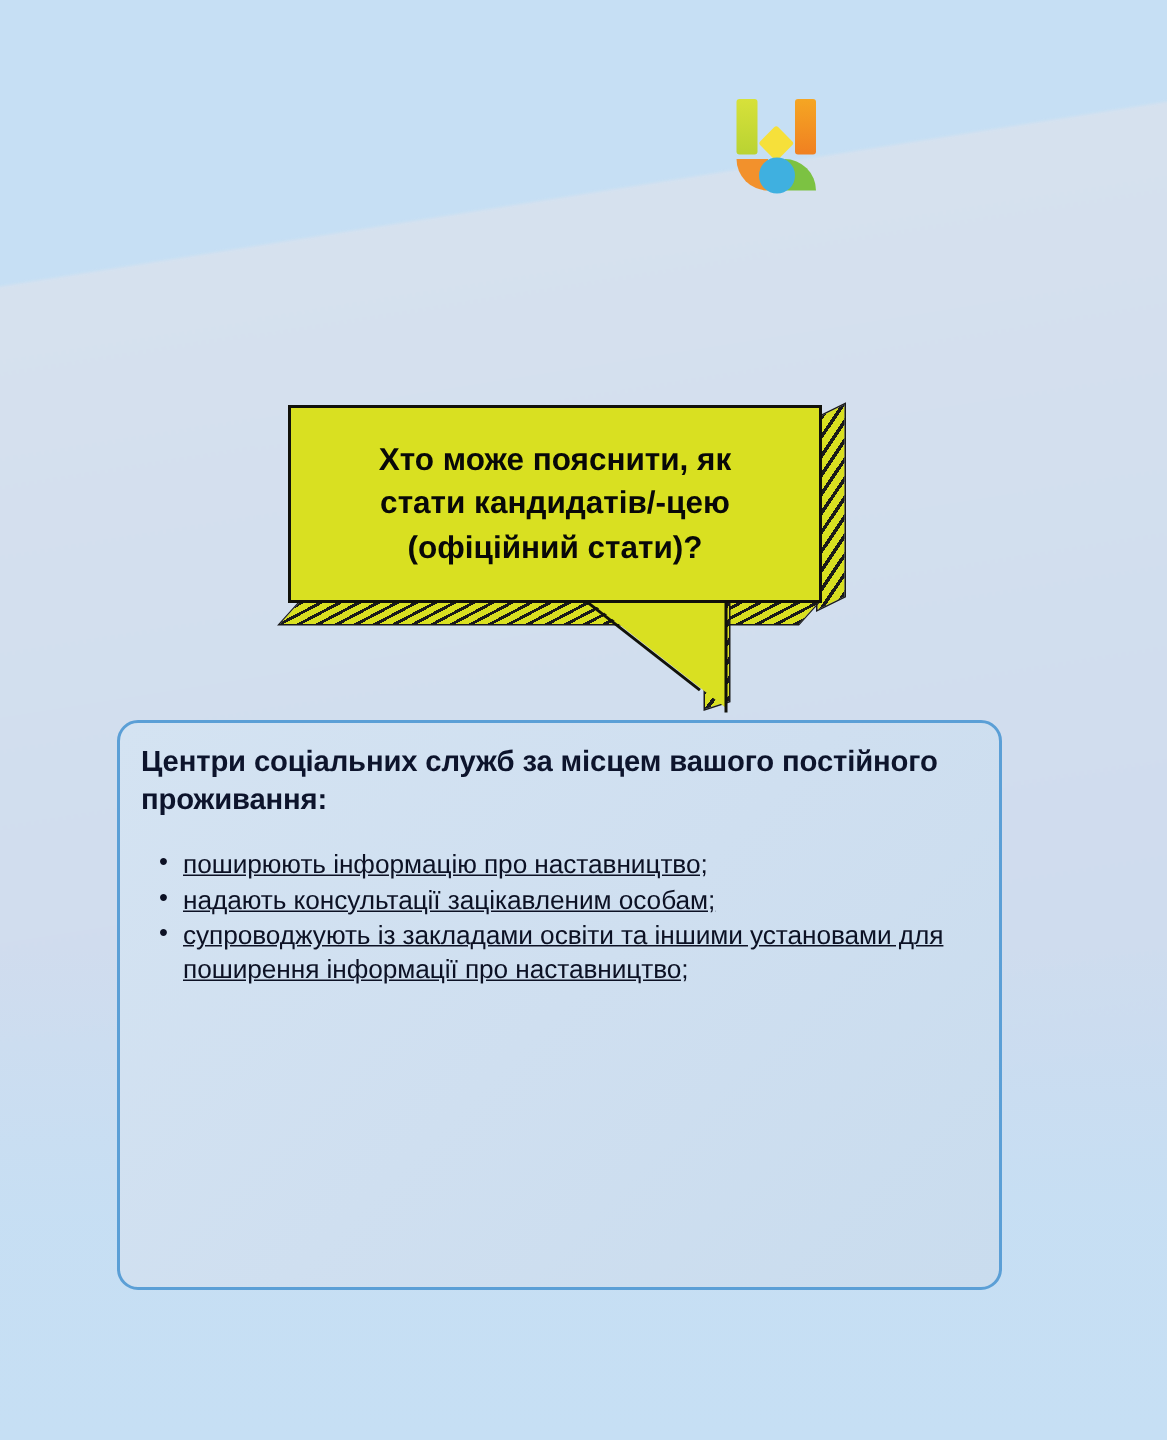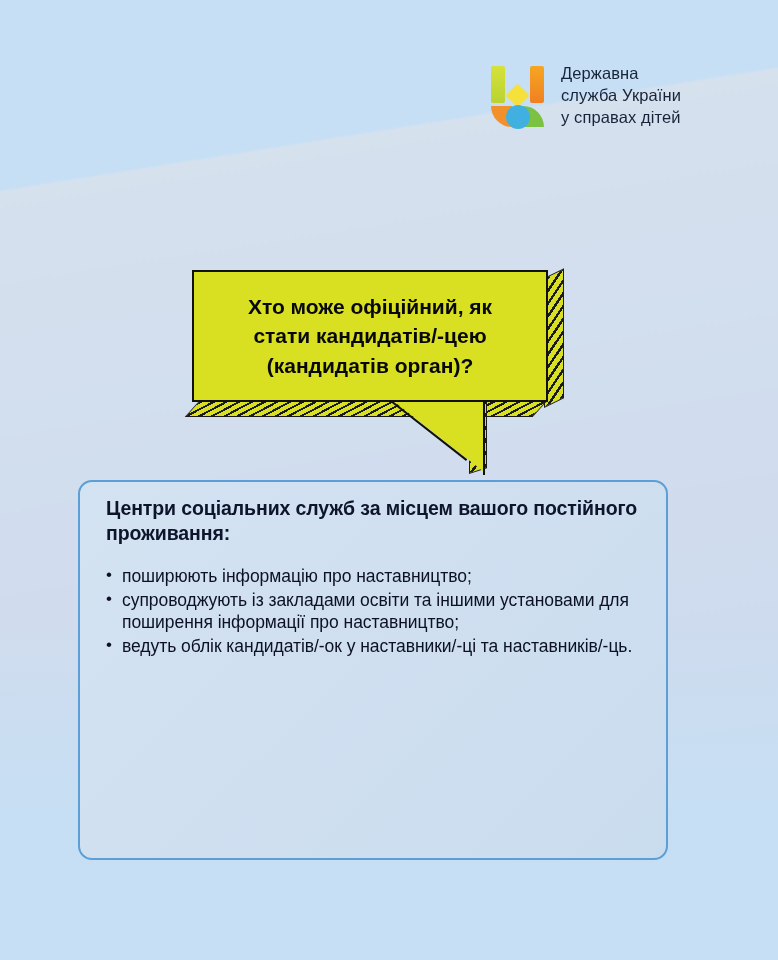--- a/index.html
+++ b/index.html
@@ -220,36 +220,37 @@
     border: 2.5px solid #5b9fd6;
     border-radius: 14px;
     z-index: 4;
     padding: 14px 18px 14px 14px;
   }
   #card-heading {
     font-size: 19.5px;
     font-weight: bold;
     color: #0d142c;
     line-height: 1.26;
-    margin: 0 0 20px 12px;
+    margin: 0 0 20px 0;
     letter-spacing: -0.1px;
   }
   #card-list {
     list-style: none;
     margin: 0;
     padding: 0;
   }
   #card-list li {
     position: relative;
     font-size: 17.5px;
     color: #0c1124;
     line-height: 1.29;
     padding-left: 28px;
     margin-bottom: 1px;
     letter-spacing: -0.05px;
+    text-decoration: underline;
   }
   #card-list li::before {
     content: "\2022";
     position: absolute;
     left: 12px;
     top: -1px;
     font-size: 17px;
     color: #0c1124;
   }
 </style>
@@ -262,41 +263,36 @@
 
 <div id="logo">
   <div class="logo-mark">
     <div class="lm-bar-l"></div>
     <div class="lm-bar-r"></div>
     <div class="lm-half-l"></div>
     <div class="lm-half-r"></div>
     <div class="lm-diamond"></div>
     <div class="lm-circle"></div>
   </div>
-  <div class="logo-text">
-    <div>Державна</div>
-    <div>служба України</div>
-    <div>у справах дітей</div>
-  </div>
 </div>
 
 <div id="bubble-wrap">
   <div class="bubble-shadow-right"></div>
   <div class="bubble-shadow-bottom"></div>
   <div class="bubble-tail-shadow"></div>
   <div class="bubble-tail"></div>
   <div class="bubble-tail-edge"></div>
   <div class="bubble-tail-edge2"></div>
   <div class="bubble-body">
-    <div class="bubble-line">Хто може офіційний, як</div>
+    <div class="bubble-line">Хто може пояснити, як</div>
     <div class="bubble-line">стати кандидатів/-цею</div>
-    <div class="bubble-line">(кандидатів орган)?</div>
+    <div class="bubble-line">(офіційний стати)?</div>
   </div>
 </div>
 
 <div id="info-card">
   <div id="card-heading">Центри соціальних служб за місцем вашого постійного проживання:</div>
   <ul id="card-list">
     <li>поширюють інформацію про наставництво;</li>
+    <li>надають консультації зацікавленим особам;</li>
     <li>супроводжують із закладами освіти та іншими установами для поширення інформації про наставництво;</li>
-    <li>ведуть облік кандидатів/-ок у наставники/-ці та наставників/-ць.</li>
   </ul>
 </div>
 
 </body></html>

